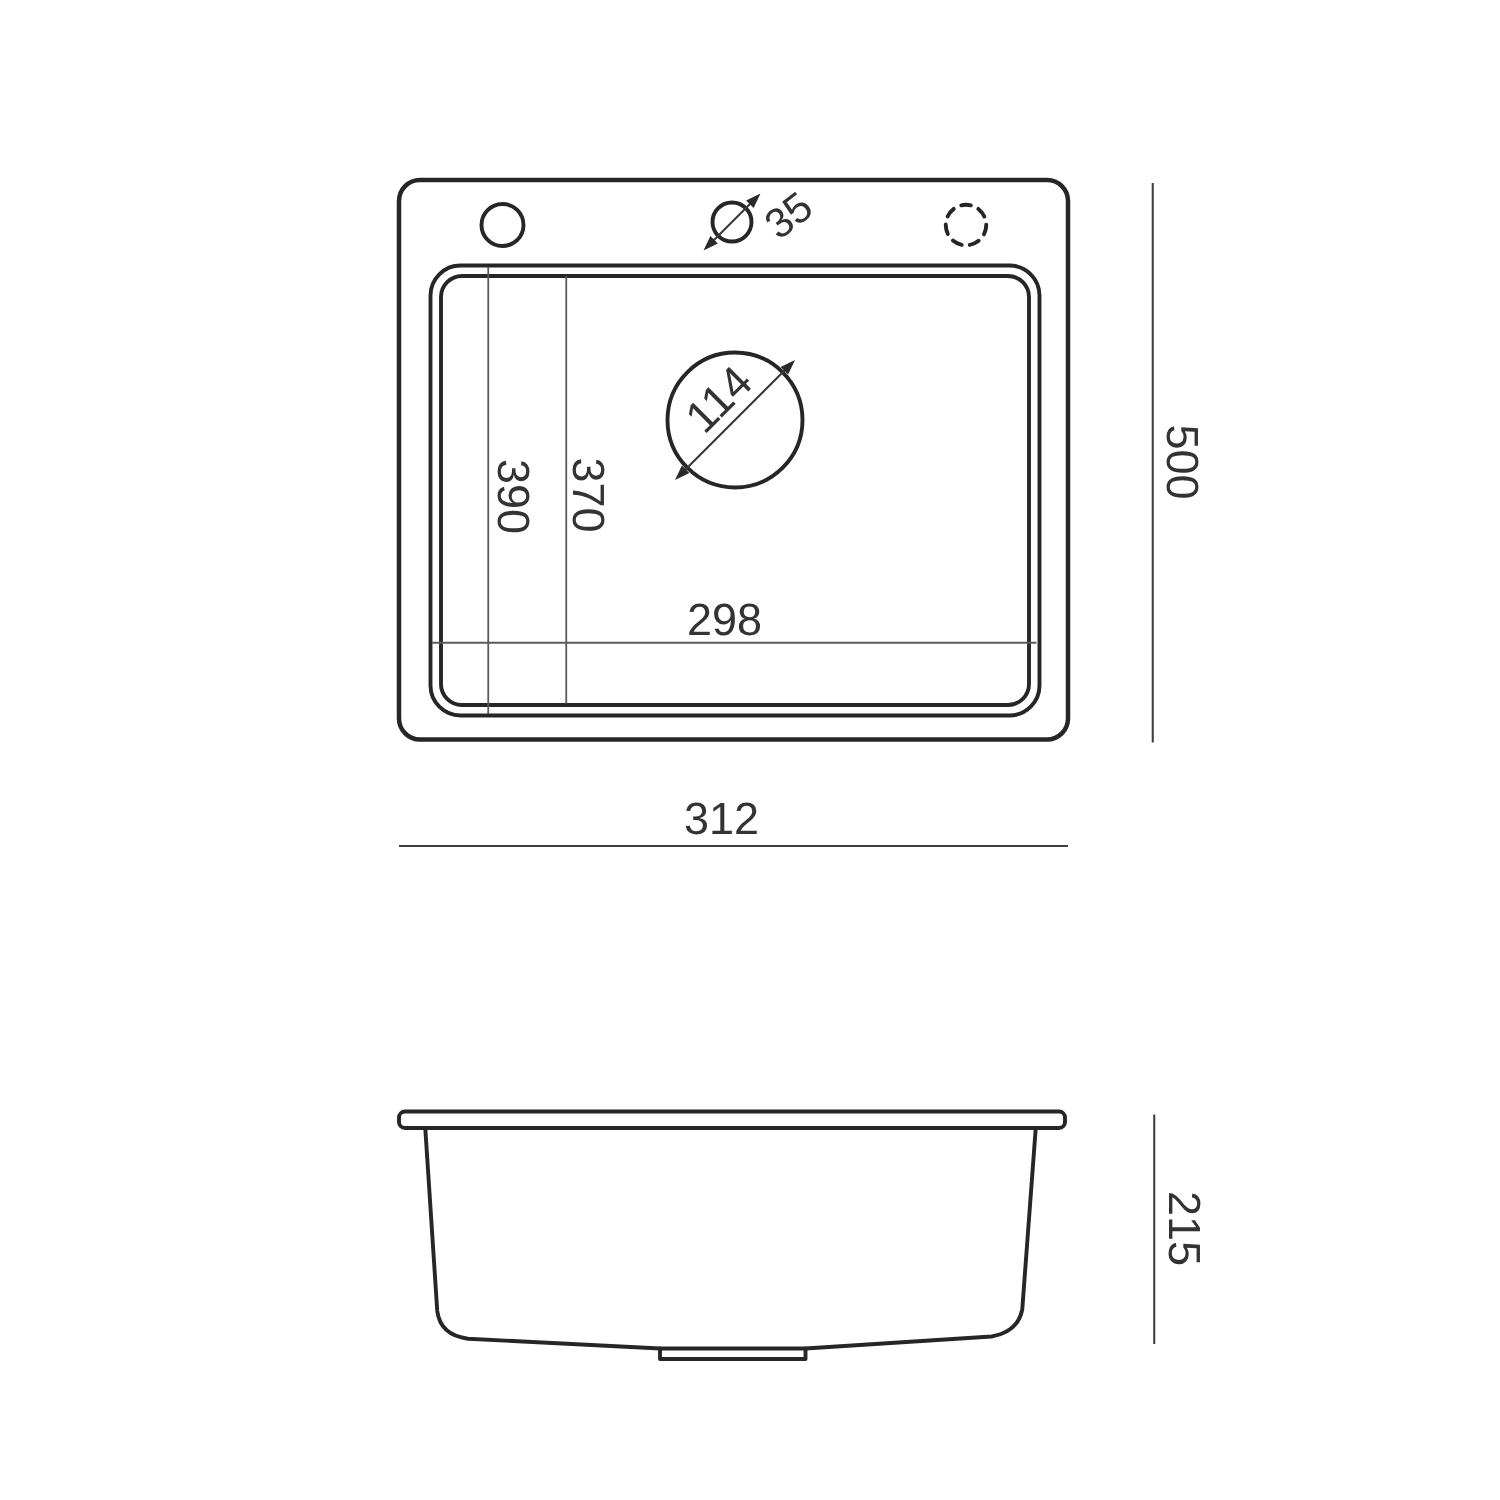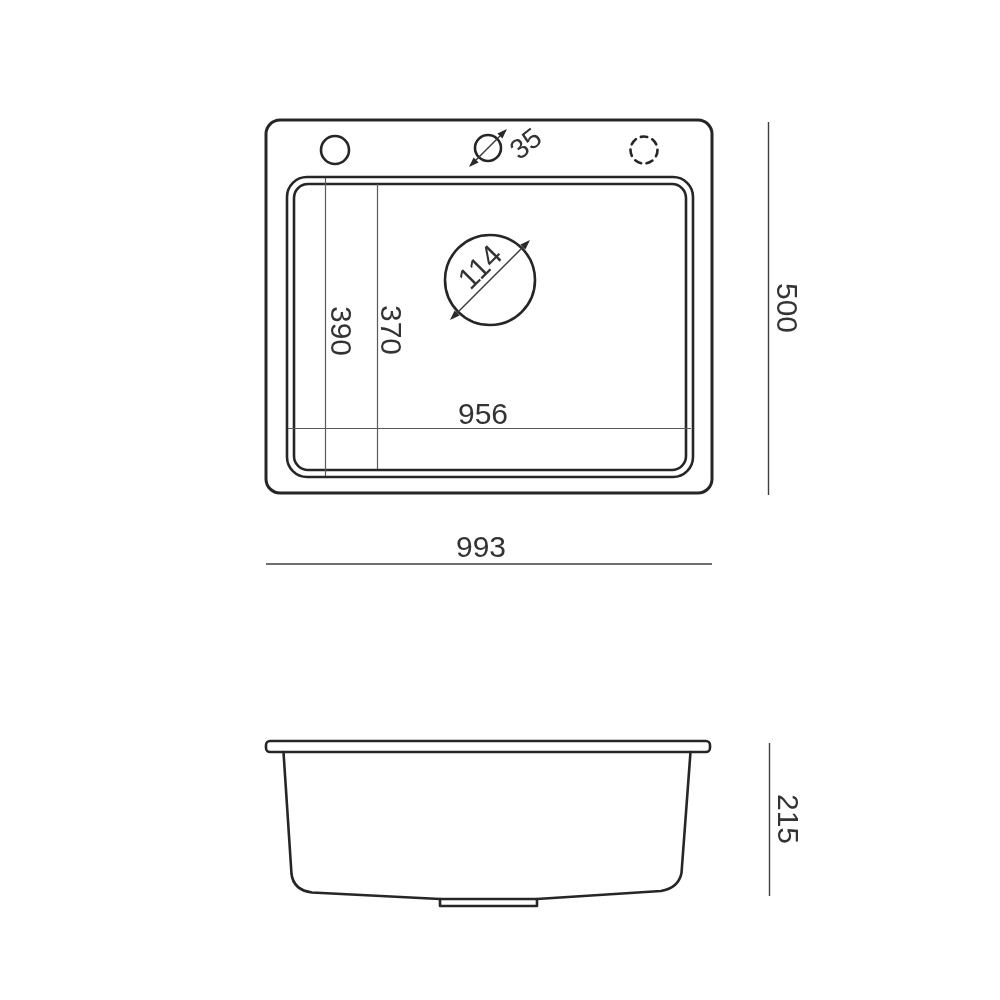--- a/index.html
+++ b/index.html
@@ -84,21 +84,21 @@
   </svg>
 
   <div class="dim small r-38" style="left:526px; top:144px">35</div>
 
   <div class="dim r-45" style="left:480px; top:267px">114</div>
 
   <div class="dim r90" style="left:341px; top:331px">390</div>
 
   <div class="dim r90" style="left:391px; top:330px">370</div>
 
-  <div class="dim" style="left:483px; top:414px">956</div>
+  <div class="dim" style="left:483px; top:414px">298</div>
 
-  <div class="dim" style="left:481px; top:547px">993</div>
+  <div class="dim" style="left:481px; top:547px">312</div>
 
   <div class="dim r90" style="left:787px; top:308px">500</div>
 
   <div class="dim r90" style="left:788px; top:819px">215</div>
 
 </div>
 
 </body></html>

